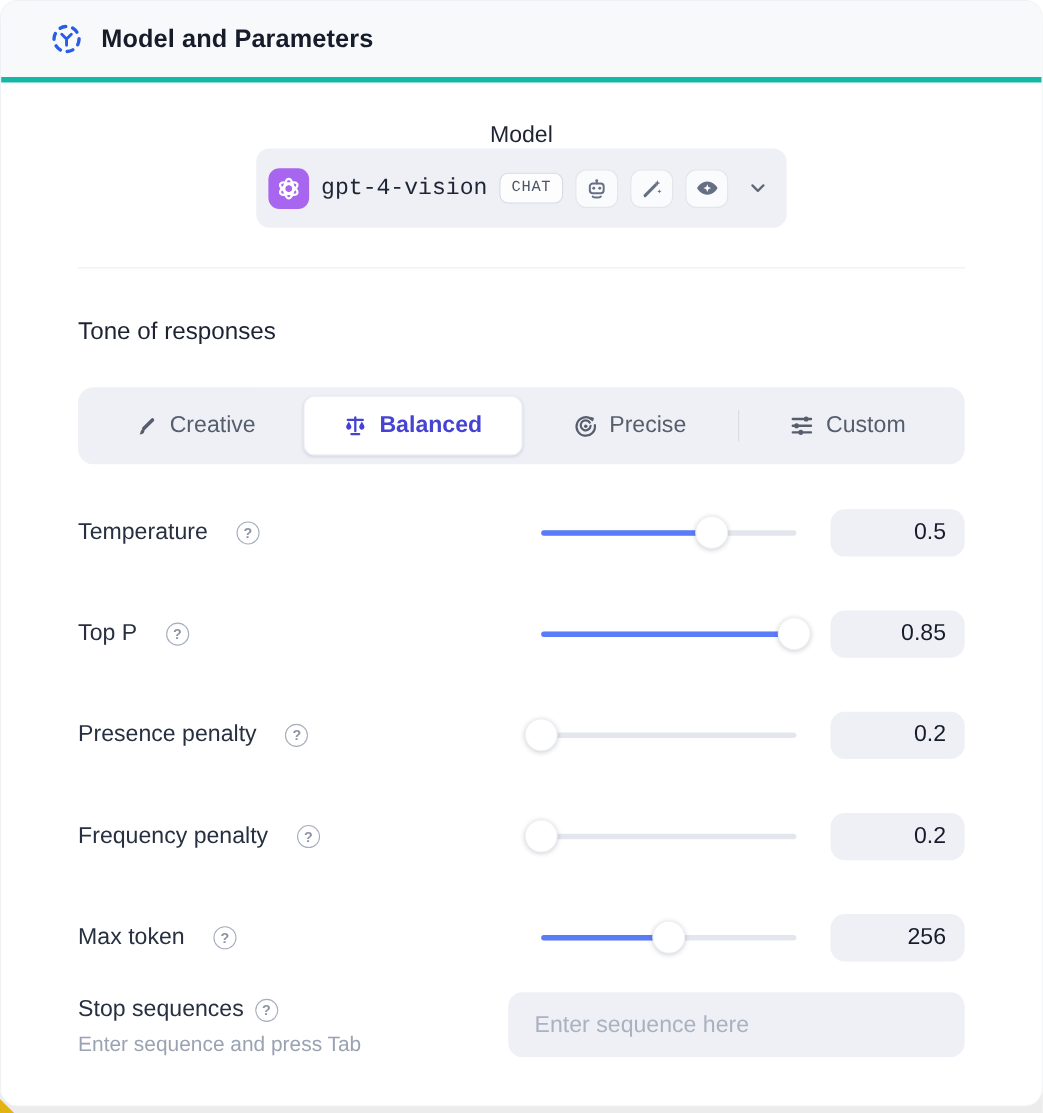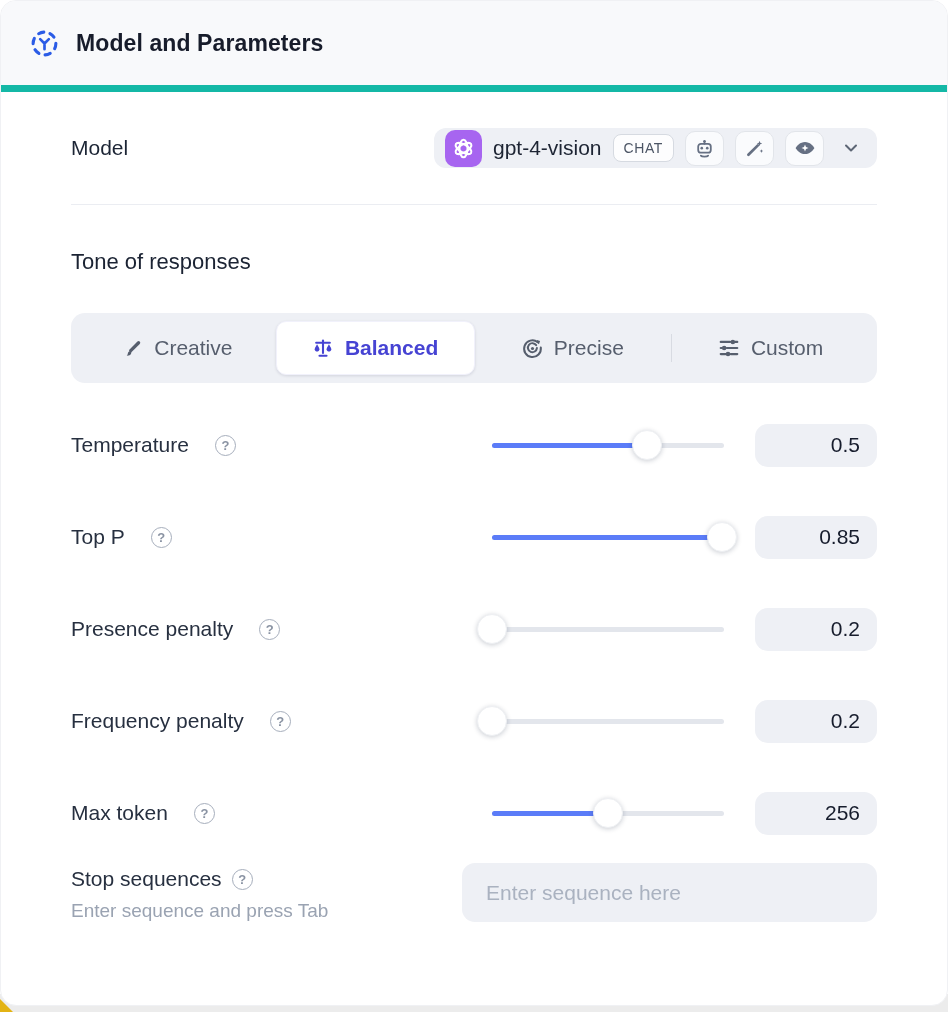--- a/index.html
+++ b/index.html
@@ -12,32 +12,32 @@
   .corner-accent {
     position:absolute; left:0; bottom:0; width:0; height:0; z-index:0;
     border-bottom:13px solid var(--yellow,#e3b314); border-right:13px solid transparent;
   }
   .card {
     position:relative; z-index:1; width:948px; height:1006px;
     background:#ffffff; border-radius:16px; overflow:hidden;
     border:1px solid #f0f1f4;
   }
   .card-header {
-    height:91px; background:#f8f9fb; border-bottom:7px solid #14b8a6;
-    display:flex; align-items:center; padding:0 28px; gap:16px;
+    height:74px; background:#f8f9fb; border-bottom:5px solid #14b8a6;
+    display:flex; align-items:center; padding:0 44px; gap:16px;
   }
   .card-title { font-size:23px; font-weight:600; color:#171c2b; letter-spacing:.1px; }
   .content { padding:0 70px; }
 
   
-  .model-row { display:flex; align-items:center; margin-top:36px; }
+  .model-row { display:flex; align-items:center; margin-top:36px;flex-direction:column; }
   .model-label { font-size:21px; font-weight:500; color:#1c2535; flex:1; }
   .model-select {
     display:flex; align-items:center; background:#eef0f5; border-radius:12px;
-    height:40px; padding:0 16px 0 11px; gap:11px; cursor:pointer;
+    height:72px; padding:0 16px 0 11px; gap:11px; cursor:pointer;font-family:Liberation Mono, monospace;
   }
   .provider-badge {
     width:37px; height:37px; border-radius:10px; background:var(--purple,#a765f0);
     display:flex; align-items:center; justify-content:center; flex:0 0 auto;
   }
   .model-name { font-size:21px; font-weight:500; color:#1d2433; }
   .type-badge {
     background:#fdfdfe; border:1.5px solid #d6dae1; border-radius:8px;
     padding:5px 10px; font-size:14px; font-weight:500; color:#4c5565; letter-spacing:.6px;
   }

